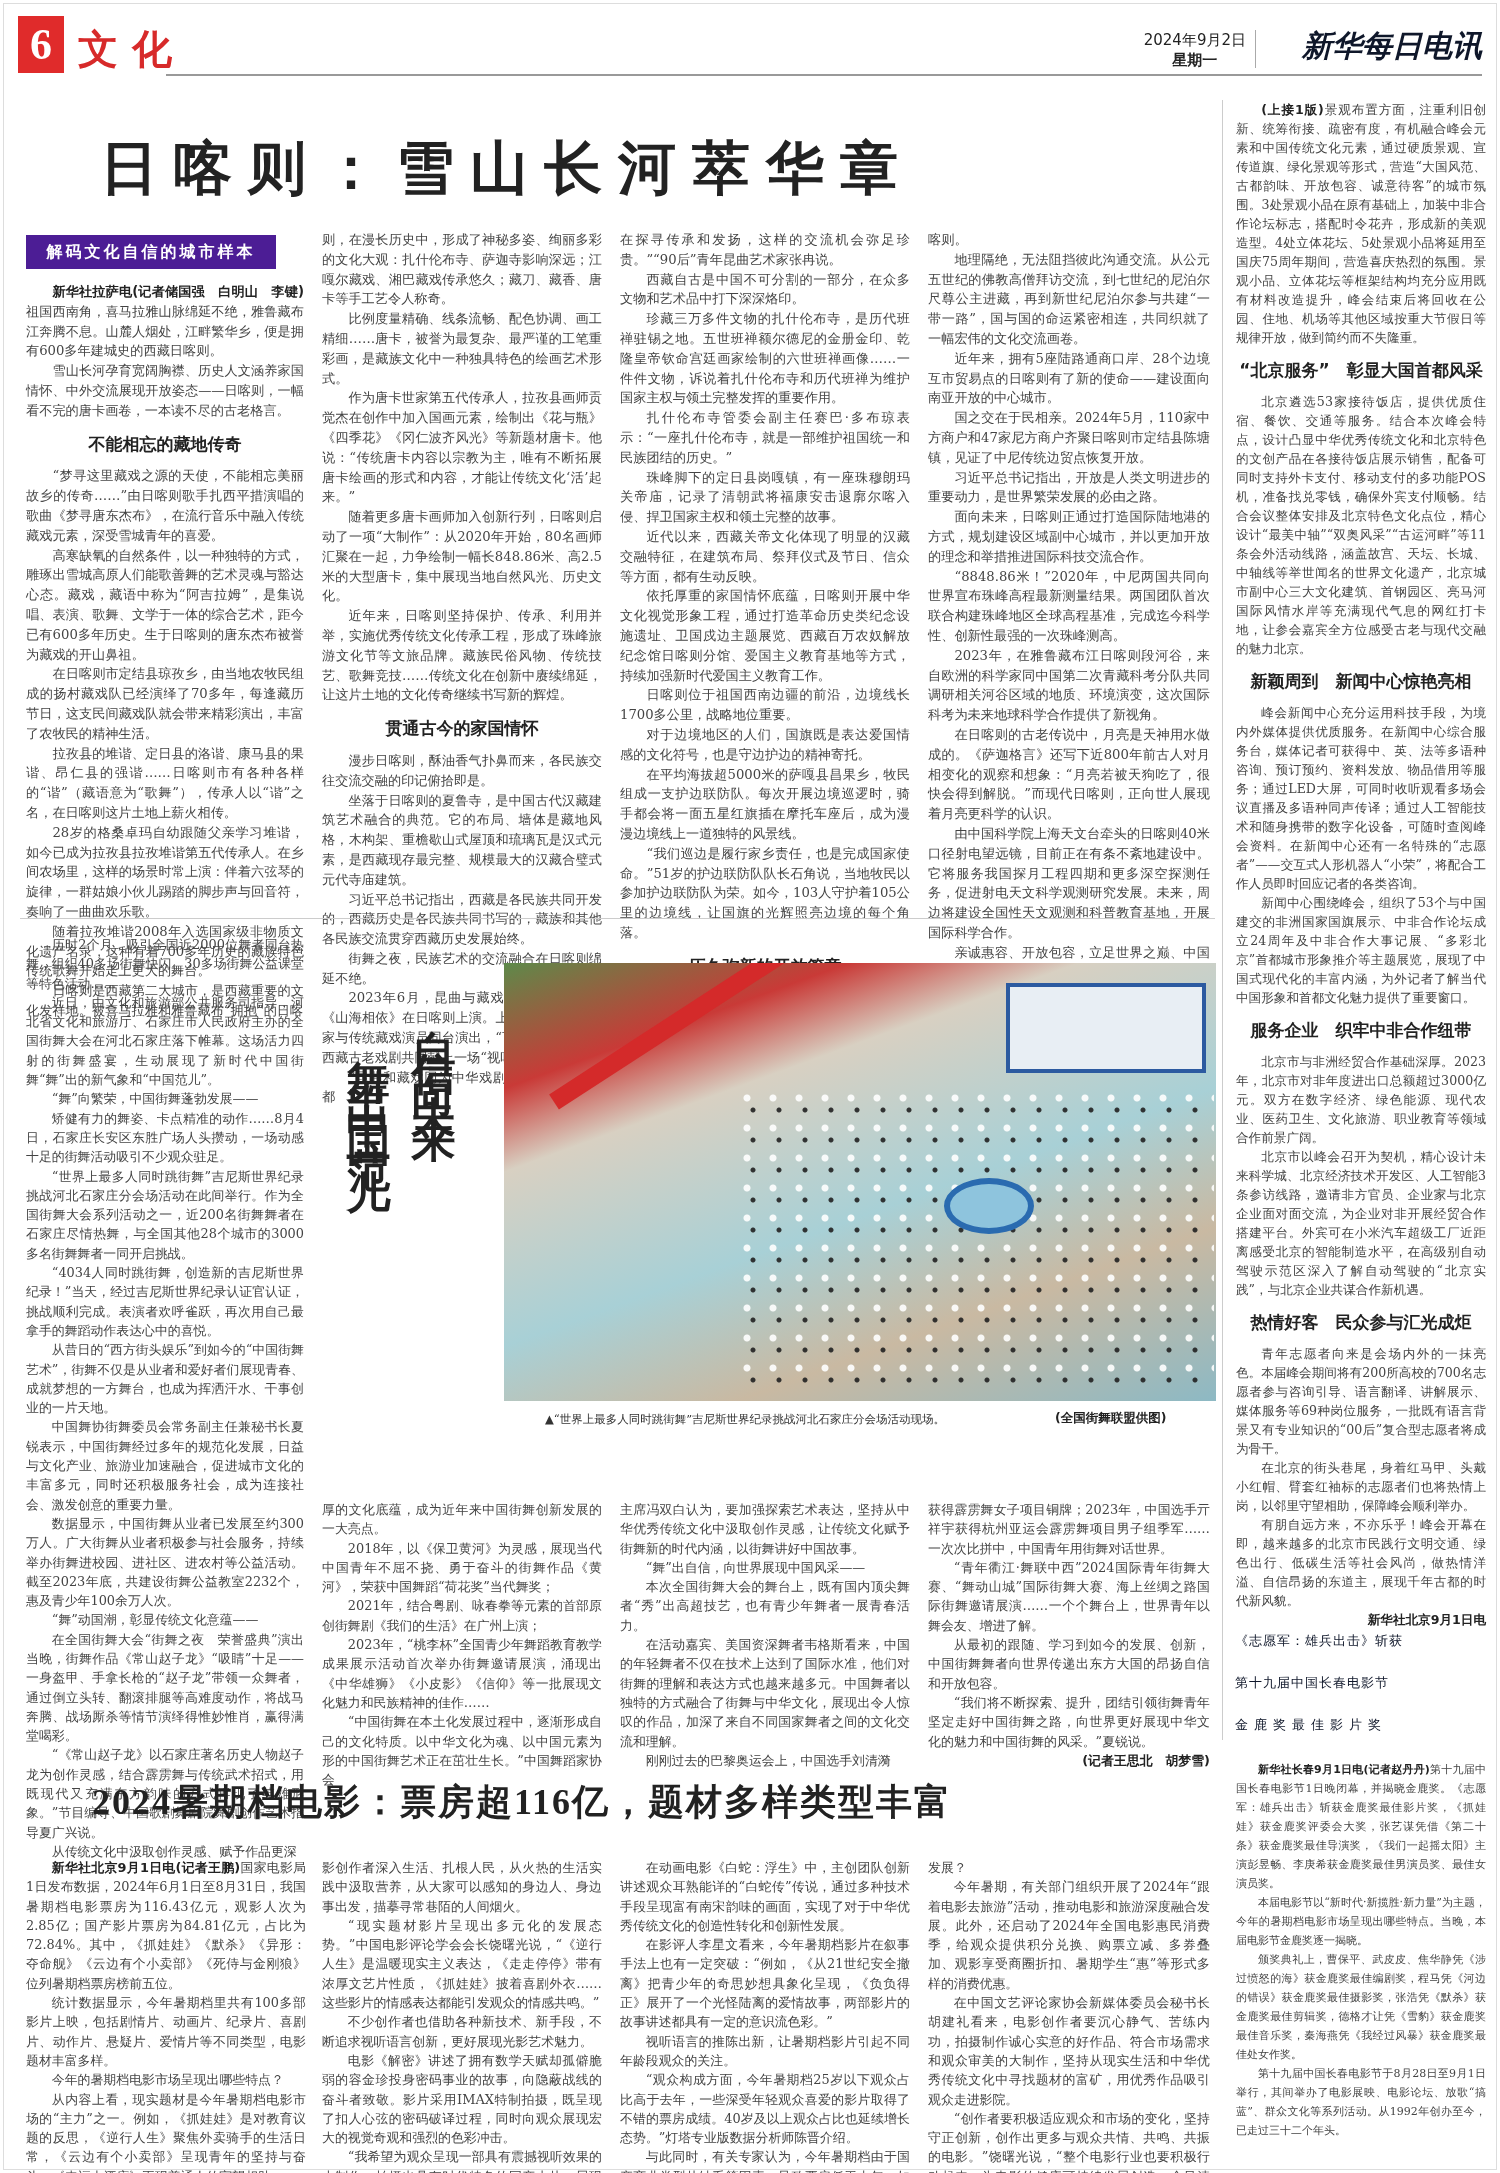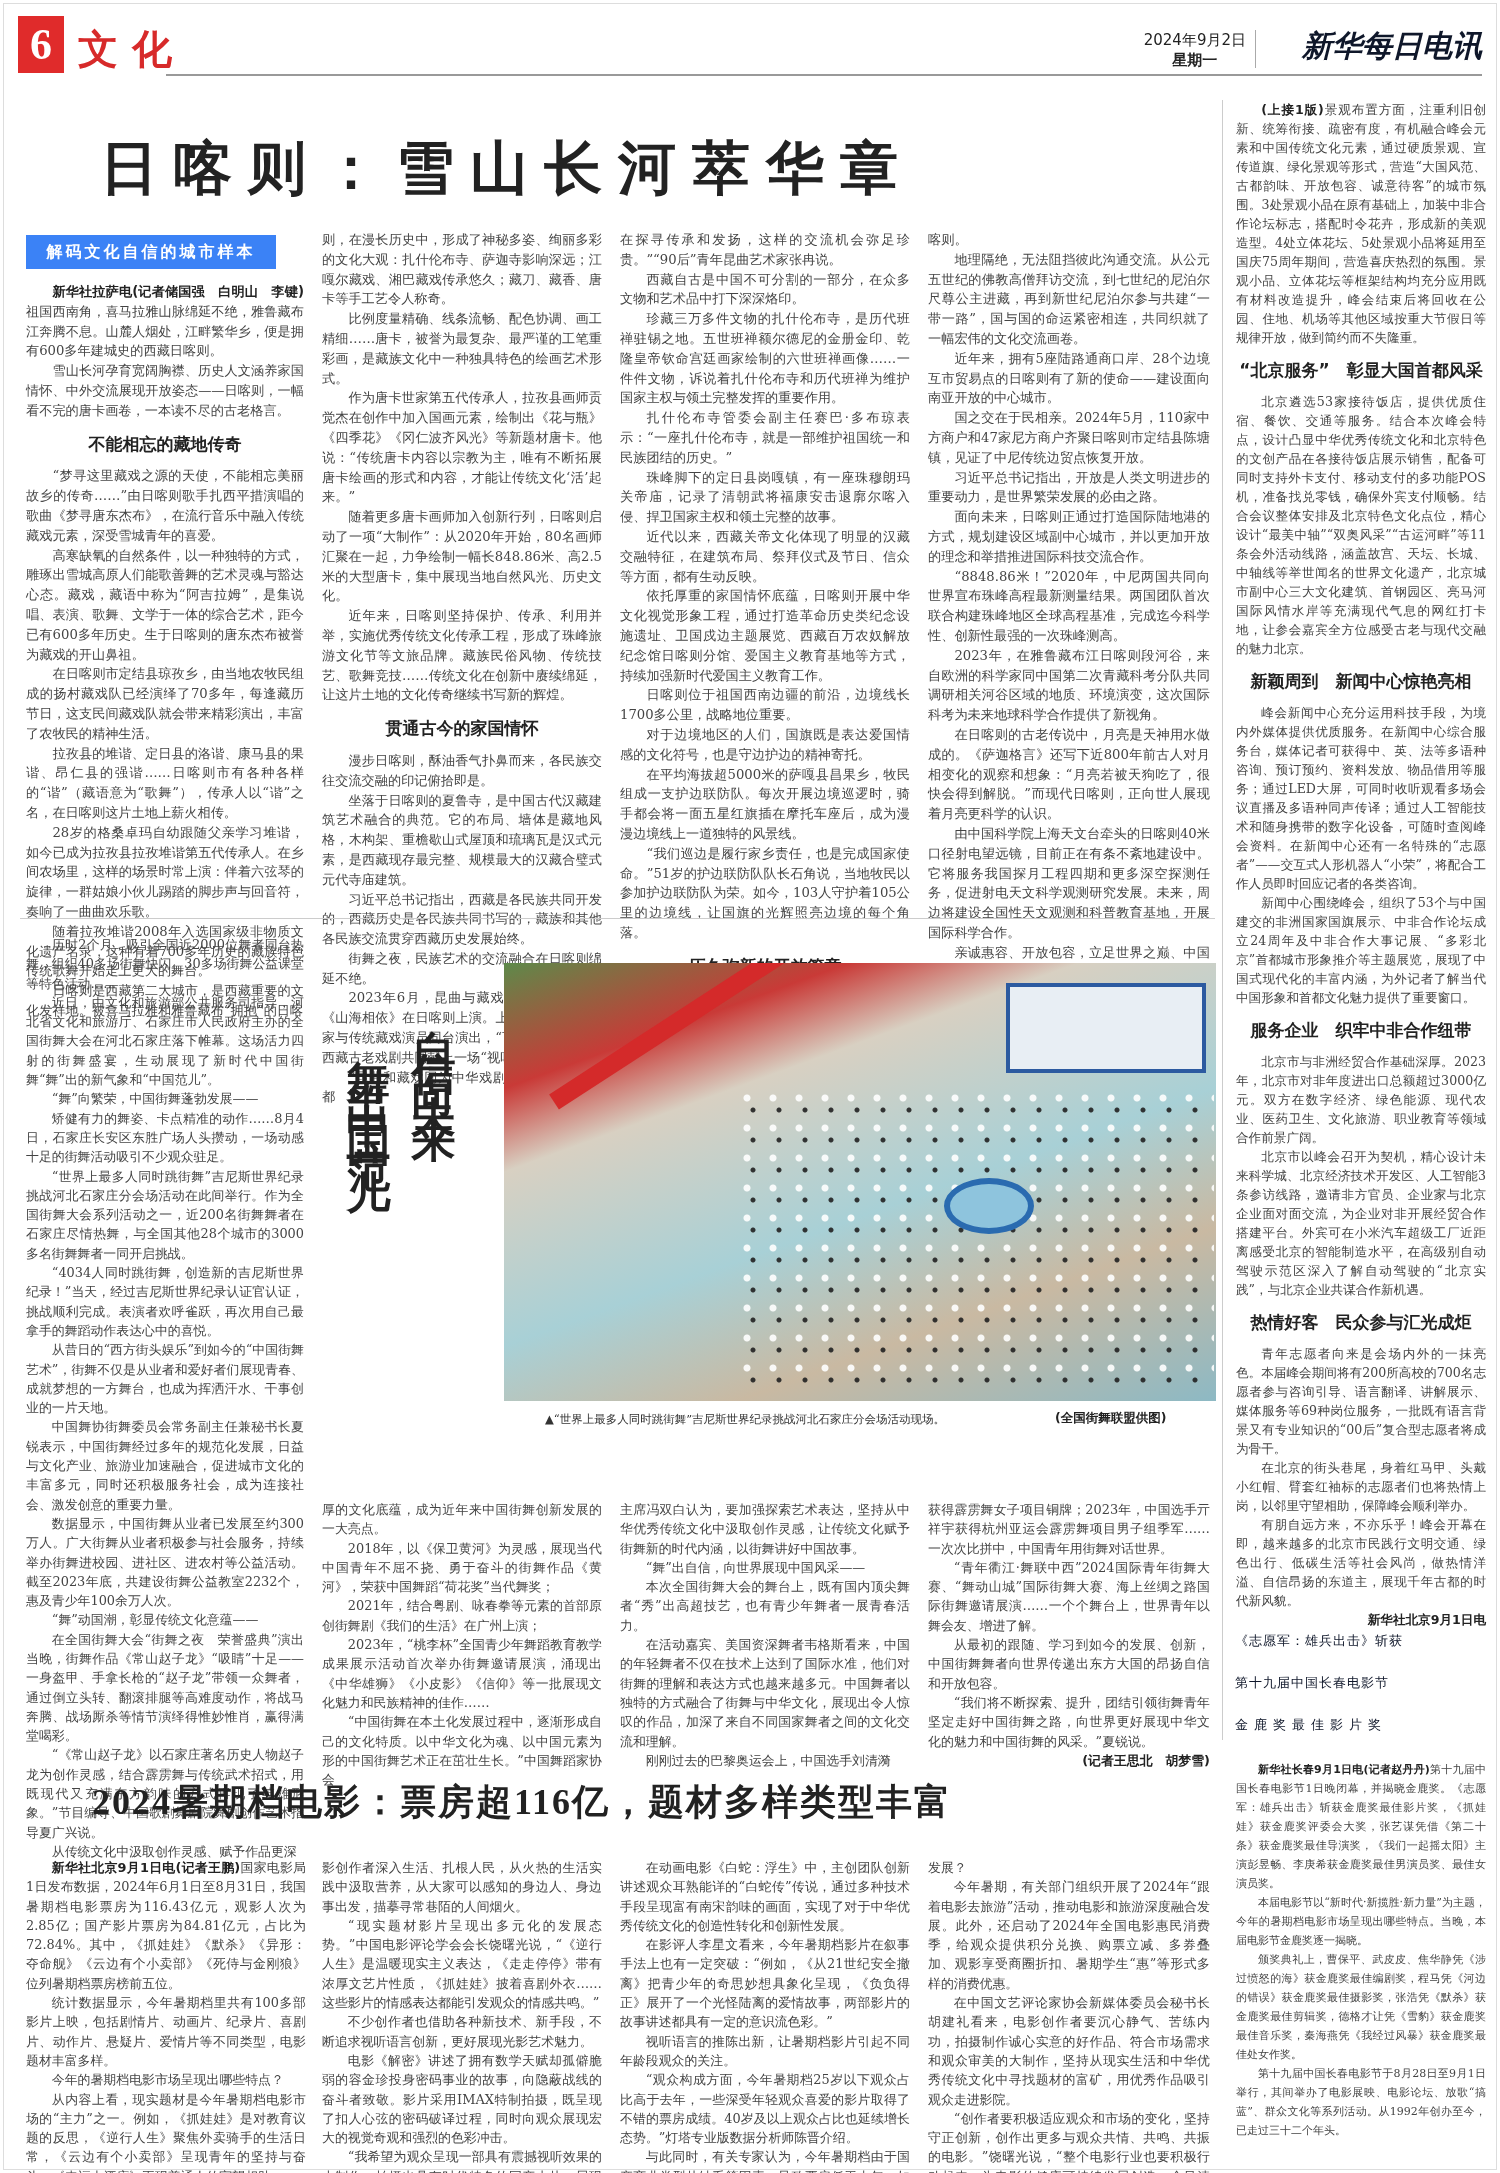--- a/index.html
+++ b/index.html
@@ -10,21 +10,21 @@
 .sec{position:absolute;left:60px;top:6px;font-size:40px;color:#d72a2a;font-weight:bold;letter-spacing:14px}
 .hline{position:absolute;left:148px;top:58px;right:0;height:2px;background:#999}
 .date{position:absolute;right:236px;top:14px;text-align:center;font-family:"DejaVu Sans",sans-serif;font-size:15px;color:#222;line-height:20px}
 .vsep{position:absolute;right:226px;top:14px;width:1px;height:38px;background:#aaa}
 .brand{position:absolute;right:0;top:10px;font-size:30px;color:#0f172a;font-weight:bold;font-style:italic}
 .headline{position:absolute;left:100px;top:130px;font-size:58px;font-weight:bold;color:#222;letter-spacing:16px}
 .col{position:absolute;font-size:13.2px;line-height:19.8px;text-align:justify;color:#444}
 .col p{text-indent:2em}
 .col p.noind{text-indent:0}
 .col h3{font-family:"DejaVu Sans",sans-serif;font-size:17px;color:#222;text-align:center;margin:14px 0 12px;font-weight:bold}
-.redbar{position:absolute;left:26px;top:235px;width:250px;height:34px;background:#3b82f6;color:#fff;font-family:"DejaVu Sans",sans-serif;font-size:16px;font-weight:bold;text-align:center;line-height:34px;letter-spacing:3px}
+.redbar{position:absolute;left:26px;top:235px;width:250px;height:34px;background:#4c1d95;color:#fff;font-family:"DejaVu Sans",sans-serif;font-size:16px;font-weight:bold;text-align:center;line-height:34px;letter-spacing:3px}
 .byline{font-family:"DejaVu Sans",sans-serif;font-weight:bold;color:#222}
 .photo{position:absolute;left:504px;top:963px;width:712px;height:438px;background:linear-gradient(160deg,#5d8a4a 0%,#c93a37 18%,#d8d0c2 30%,#a8d0d6 55%,#c9b9a2 75%,#8db9c4 100%);overflow:hidden}
 .photo .red-banner{position:absolute;left:50px;top:130px;width:330px;height:18px;background:#d42a2a;transform:rotate(-33deg);transform-origin:left}
 .photo .stage{position:absolute;right:10px;top:20px;width:200px;height:90px;background:#e8eef4;border:4px solid #2c5aa0}
 .photo .dancers{position:absolute;left:230px;top:120px;width:480px;height:300px;background-image:radial-gradient(circle,#fff 3px,transparent 4px),radial-gradient(circle,#222 2px,transparent 3px);background-size:26px 30px,26px 30px;background-position:0 0,6px 12px;opacity:.9}
 .photo .circle{position:absolute;left:440px;top:215px;width:90px;height:56px;border-radius:50%;border:6px solid #2a6bb0;background:#8ec4dd}
 .vtitle{position:absolute;font-size:44px;color:#222;writing-mode:vertical-rl;letter-spacing:22px;font-weight:bold}
 .caption{position:absolute;left:545px;top:1412px;font-size:11.5px;color:#333}
 .credit{position:absolute;left:1055px;top:1410px;font-family:"DejaVu Sans",sans-serif;font-size:12.5px;font-weight:bold;color:#222}
 .headline2{position:absolute;left:92px;top:1778px;font-size:36px;font-weight:bold;color:#222;font-family:"Liberation Serif",serif;letter-spacing:2px}

